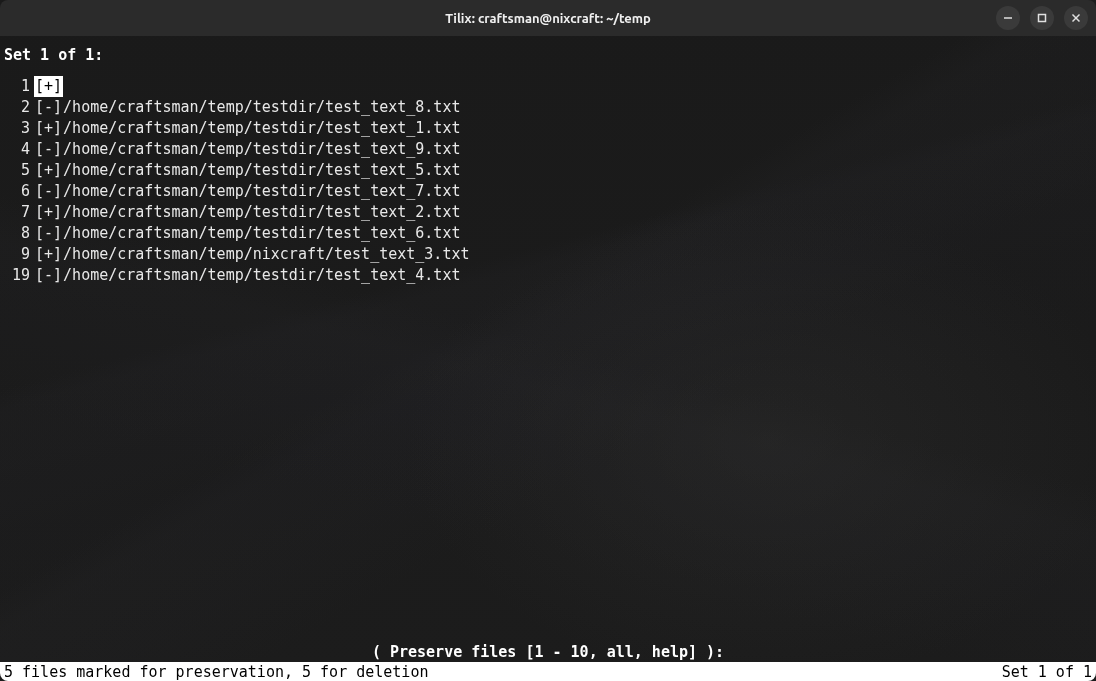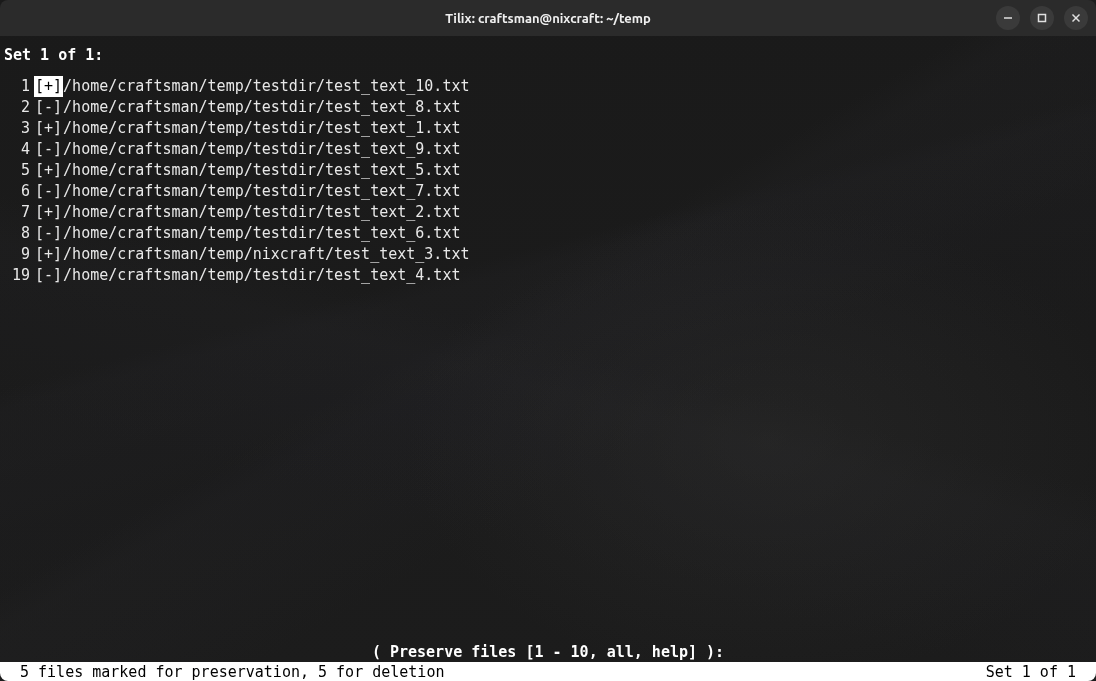--- a/index.html
+++ b/index.html
@@ -119,21 +119,21 @@
       font-weight: bold;
       color: #ffffff;
       padding: 0 0 1px 0;
       text-align: center;
     }
     .status-bar {
       background: #ffffff;
       color: #000000;
       display: flex;
       justify-content: space-between;
-      padding: 1px 20px;
+      padding: 1px 4px;
       height: 19px;
       width: calc(100% + 8px);
       margin-left: -4px;
     }
     .status-left, .status-right {
       white-space: nowrap;
     }
   </style>
 </head>
 <body>
@@ -166,21 +166,21 @@
             </svg>
         </span>
       </div>
     </div>
   </div>
 
   <div class="terminal-body">
     <div class="set-header">Set 1 of 1:</div>
 
     <div class="file-list" id="file-list">
-        <div class="file-row"><span class="line-num">1</span> <span class="marker selected">[+]</span> <span class="filepath">/home/craftsman/temp/testdir/test_text_10.txt</span></div>
+        <div class="file-row"><span class="line-num">1</span> <span class="marker selected">[+]</span> </div>
         <div class="file-row"><span class="line-num">2</span> <span class="marker">[-]</span> <span class="filepath">/home/craftsman/temp/testdir/test_text_8.txt</span></div>
         <div class="file-row"><span class="line-num">3</span> <span class="marker">[+]</span> <span class="filepath">/home/craftsman/temp/testdir/test_text_1.txt</span></div>
         <div class="file-row"><span class="line-num">4</span> <span class="marker">[-]</span> <span class="filepath">/home/craftsman/temp/testdir/test_text_9.txt</span></div>
         <div class="file-row"><span class="line-num">5</span> <span class="marker">[+]</span> <span class="filepath">/home/craftsman/temp/testdir/test_text_5.txt</span></div>
         <div class="file-row"><span class="line-num">6</span> <span class="marker">[-]</span> <span class="filepath">/home/craftsman/temp/testdir/test_text_7.txt</span></div>
         <div class="file-row"><span class="line-num">7</span> <span class="marker">[+]</span> <span class="filepath">/home/craftsman/temp/testdir/test_text_2.txt</span></div>
         <div class="file-row"><span class="line-num">8</span> <span class="marker">[-]</span> <span class="filepath">/home/craftsman/temp/testdir/test_text_6.txt</span></div>
         <div class="file-row"><span class="line-num">9</span> <span class="marker">[+]</span> <span class="filepath">/home/craftsman/temp/nixcraft/test_text_3.txt</span></div>
         <div class="file-row"><span class="line-num">19</span> <span class="marker">[-]</span> <span class="filepath">/home/craftsman/temp/testdir/test_text_4.txt</span></div>
       </div>

